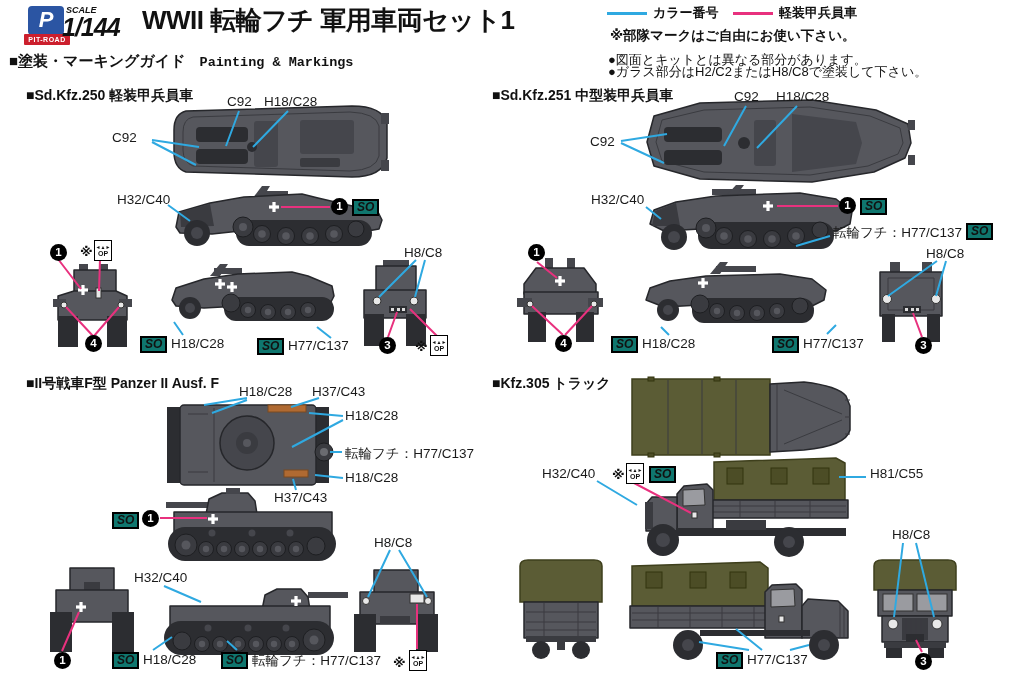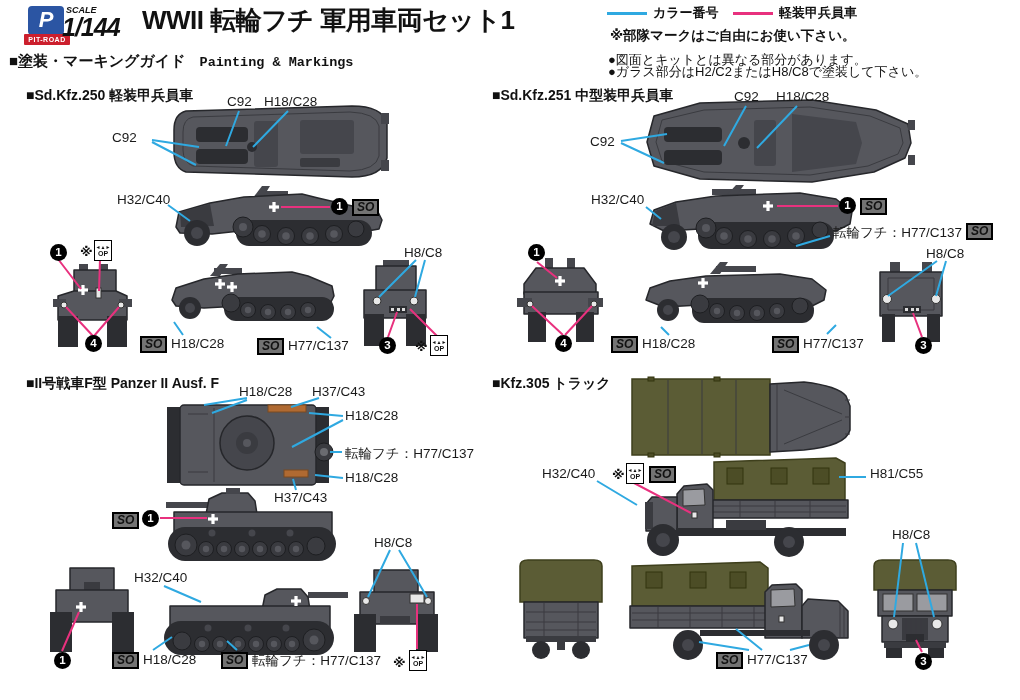--- a/index.html
+++ b/index.html
@@ -18,21 +18,21 @@
   .guide{font-weight:bold;font-size:15px;}
   .guideEn{font-family:"Liberation Mono","DejaVu Sans Mono",monospace;font-weight:bold;font-size:13.5px;margin-left:14px;}
   .legendT{font-weight:bold;font-size:13px;}
   .noteB{font-weight:bold;font-size:13.5px;}
   .noteS{font-size:13px;}
   .sgk{width:78px;height:37px;background:#000;border-radius:19px;color:#fff;text-align:center;
        font-weight:bold;font-style:italic;font-size:27px;line-height:37px;letter-spacing:.5px;}
   
   .secT{font-weight:bold;font-size:14px;}
   .code{font-size:13.5px;color:#1a1a1a;}
-  .so{border:2px solid #000;background:#737373;font-weight:bold;font-style:italic;font-size:12px;
+  .so{border:2px solid #000;background:#0f766e;font-weight:bold;font-style:italic;font-size:12px;
       line-height:13px;padding:0 3px;}
   .badge{width:17px;height:17px;border-radius:50%;background:#000;color:#fff;font-size:11.5px;
          font-weight:bold;text-align:center;line-height:17px;}
   .ast{font-size:13px;font-weight:bold;}
   .op{width:16px;height:19px;border:1.5px solid #000;background:#fff;display:flex;
       flex-direction:column;align-items:center;justify-content:center;}
   .op .opg{font-size:5px;line-height:6px;}
   .op .opt{font-size:7px;font-weight:bold;line-height:7px;}
   
   .fb{fill:#56575d;stroke:#26272b;stroke-width:1.5;stroke-linejoin:round;}

